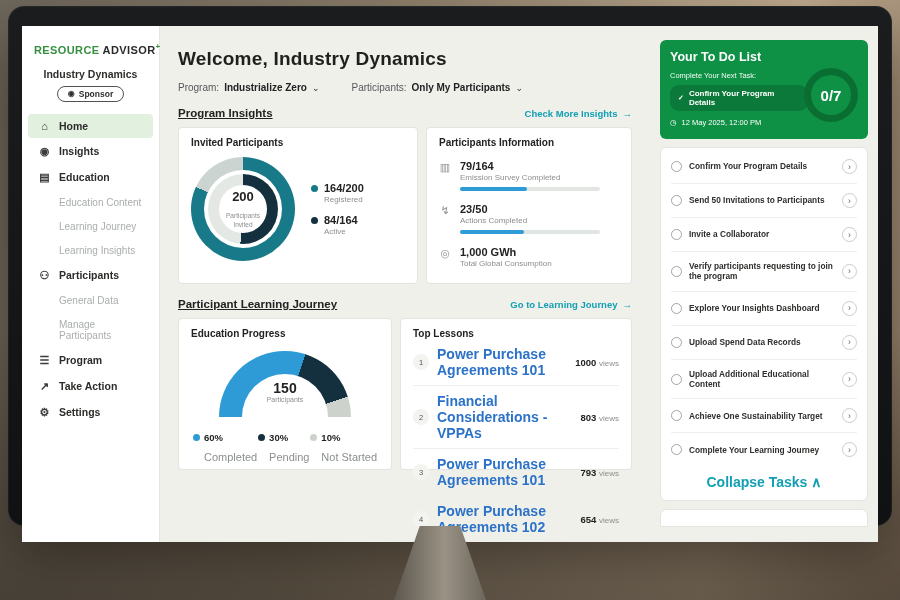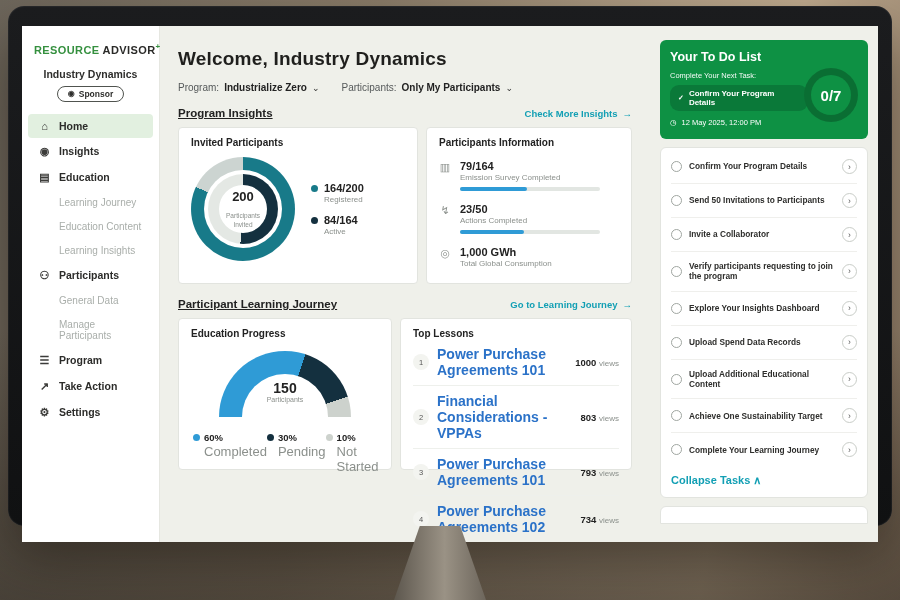--- a/index.html
+++ b/index.html
@@ -30,21 +30,21 @@
   .badge-ic { font-size:8px; color:#2e2e2c; }
   .side-item { display:flex; align-items:center; gap:8px; padding:6px 10px; margin:1px 6px;
     border-radius:4px; font-size:10.5px; font-weight:bold; color:#2c2c2a; cursor:pointer; }
   .side-item .ic { width:13px; font-size:11px; color:#3c3c3a; text-align:center; }
   .side-item.sub { padding-left:31px; font-weight:normal; color:#a9aeaa; font-size:10px; }
   .side-item.active { background:#e2f0e0; }
 
   
   .main { position:absolute; left:138px; right:228px; top:0; bottom:0; padding:0 18px; }
   .main h1 { font-size:19px; color:#1f1f1d; margin-top:22px; letter-spacing:.2px; }
-  .filters { display:flex; gap:22px; margin-top:12px; font-size:10px; color:#55595a; align-items:center; }
+  .filters { display:flex; gap:32px; margin-top:12px; font-size:10px; color:#55595a; align-items:center; }
   .filter { display:flex; align-items:center; cursor:pointer; }
   .f-val { font-weight:bold; color:#222; margin-left:5px; }
   .chev { font-size:9px; margin-left:5px; color:#333; }
   .sec-head { display:flex; justify-content:space-between; align-items:center; margin-top:14px; }
   .sec-title { font-size:11.5px; font-weight:bold; color:#222;text-decoration:underline; }
   .sec-link { font-size:9.5px; font-weight:bold; color:#129fb4; cursor:pointer; display:flex; gap:5px; align-items:center; }
   .cards { display:flex; gap:8px; margin-top:8px; }
   .card { background:#fff; border:1px solid #e2e4df; border-radius:4px; padding:9px 12px; }
   .card-title { font-size:10px; font-weight:bold; color:#222; }
   .card-invited { width:240px; height:157px; }
@@ -81,21 +81,21 @@
   .gauge { width:132px; height:66px; position:relative; margin:12px auto 0; overflow:hidden; }
   .gauge-arc { position:absolute; left:0; top:0; width:132px; height:132px; border-radius:50%; }
   .gauge-hole { position:absolute; left:23px; top:23px; width:86px; height:86px; border-radius:50%; background:#fff; }
   .gauge-center { position:absolute; left:0; right:0; top:29px; text-align:center; z-index:2; }
   .gc-val { font-size:14px; font-weight:bold; color:#222; }
   .gc-lbl { font-size:7px; color:#8b908c; }
   .gauge-legend { display:flex; justify-content:space-between; margin-top:15px; padding:0 2px; }
   .gl-top { display:flex; gap:4px; align-items:center; }
   .gl-top .dot { margin-top:0; }
   .gl-val { font-size:9.5px; font-weight:bold; color:#222; }
-  .gl-lbl { font-size:13px; color:#8b908c; margin-left:11px; margin-top:1px; }
+  .gl-lbl { font-size:11px; color:#8b908c; margin-left:11px; margin-top:8px; }
 
   
   .lesson-row { display:flex; align-items:center; gap:8px; padding:7px 0; border-bottom:1px solid #eef0ec; }
   .lesson-row:last-child { border-bottom:none; }
   .rank { width:16px; height:16px; border-radius:50%; background:#f3f4f0; font-size:7.5px;
     display:flex; align-items:center; justify-content:center; color:#555; flex:0 0 16px; }
   .lesson-link { font-size:14px; font-weight:bold; color:#2b72c8; flex:1; cursor:pointer; }
   .views { font-size:9.5px; color:#222; white-space:nowrap; }
   .vu { color:#8b908c; font-size:8px; }
 
@@ -111,21 +111,21 @@
   .ring { position:absolute; right:10px; top:28px; width:54px; height:54px; border-radius:50%;
     display:flex; align-items:center; justify-content:center; }
   .ring-in { width:40px; height:40px; border-radius:50%; background:#0e9144; display:flex;
     align-items:center; justify-content:center; font-size:15px; font-weight:bold; }
   .task-card { background:#fff; border:1px solid #e2e4df; border-radius:6px; margin-top:8px; padding:2px 10px 4px; }
   .task-row { display:flex; align-items:center; gap:7px; padding:9px 0; border-bottom:1px solid #efefec; cursor:pointer; }
   .cbox { width:11px; height:11px; border:1.4px solid #a0a6a1; border-radius:50%; flex:0 0 11px; }
   .task-lbl { flex:1; font-size:8.3px; font-weight:bold; color:#2e2e2c; line-height:1.25; }
   .chev-circle { width:15px; height:15px; border:1px solid #c9cdc8; border-radius:50%; font-size:8.5px;
     color:#555; display:flex; align-items:center; justify-content:center; flex:0 0 15px; }
-  .collapse { text-align:left; font-size:11px; font-weight:bold; color:#129fb4; padding:8px 0 6px; cursor:pointer; }
+  .collapse { text-align:center; font-size:14px; font-weight:bold; color:#129fb4; padding:8px 0 6px; cursor:pointer; }
   .news-card { background:#fff; border:1px solid #e2e4df; border-radius:6px 6px 0 0; margin-top:8px;
     padding:8px 10px; font-size:10px; font-weight:bold; color:#222; }
 </style>
 </head>
 <body>
 
 <div class="scene">
   <div class="bg-shade"></div>
 
   <div class="monitor">
@@ -148,24 +148,24 @@
           </div>
           <div class="side-item">
             <span class="ic">◉</span>
             <span class="lbl">Insights</span>
           </div>
           <div class="side-item">
             <span class="ic">▤</span>
             <span class="lbl">Education</span>
           </div>
           <div class="side-item sub">
+            <span class="lbl">Education Content</span>
+          </div>
+          <div class="side-item sub">
             <span class="lbl">Learning Journey</span>
-          </div>
-          <div class="side-item sub">
-            <span class="lbl">Education Content</span>
           </div>
           <div class="side-item sub">
             <span class="lbl">Learning Insights</span>
           </div>
           <div class="side-item">
             <span class="ic">⚇</span>
             <span class="lbl">Participants</span>
           </div>
           <div class="side-item sub">
             <span class="lbl">General Data</span>
@@ -333,21 +333,21 @@
               <span class="views"><b>803</b> <span class="vu">views</span></span>
             </div>
             <div class="lesson-row">
               <span class="rank">3</span>
               <a class="lesson-link">Power Purchase Agreements 101</a>
               <span class="views"><b>793</b> <span class="vu">views</span></span>
             </div>
             <div class="lesson-row">
               <span class="rank">4</span>
               <a class="lesson-link">Power Purchase Agreements 102</a>
-              <span class="views"><b>734</b> <span class="vu">views</span></span>
+              <span class="views"><b>654</b> <span class="vu">views</span></span>
             </div>
             <div class="lesson-row">
               <span class="rank">5</span>
               <a class="lesson-link">Power Purchase Agreements 103</a>
               <span class="views"><b>600</b> <span class="vu">views</span></span>
             </div>
           </div>
         </div>
       </main>
 

